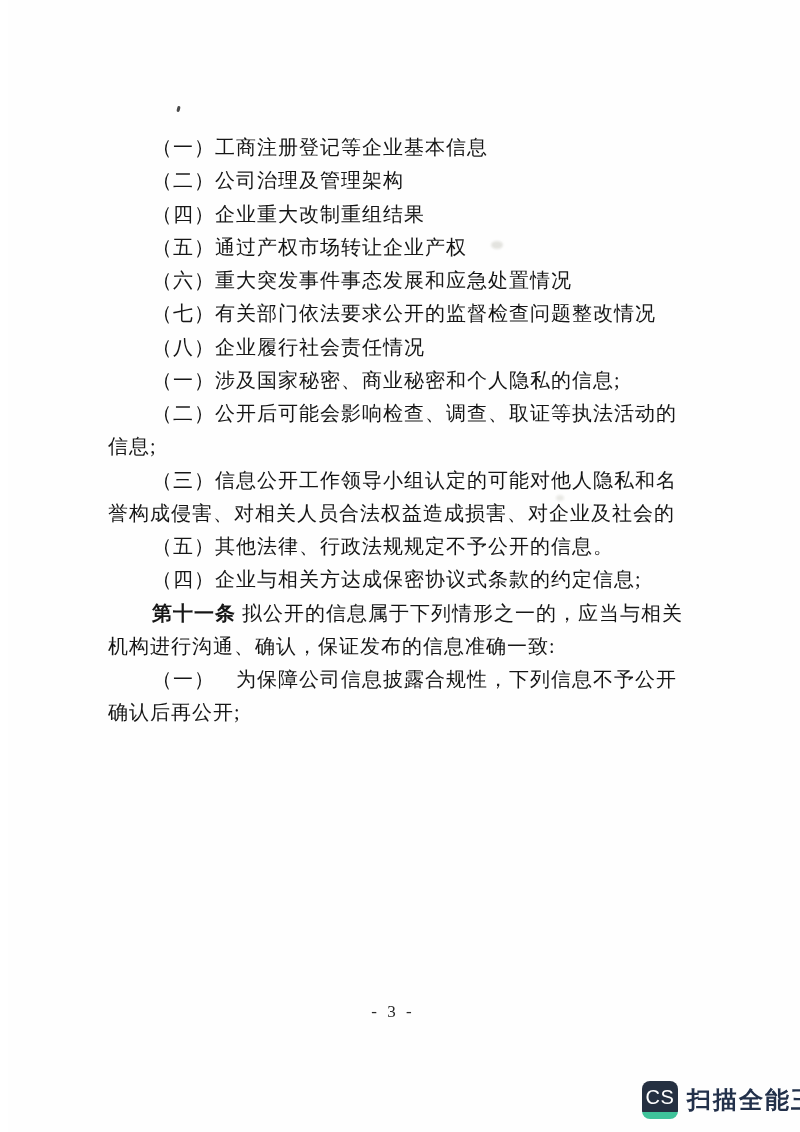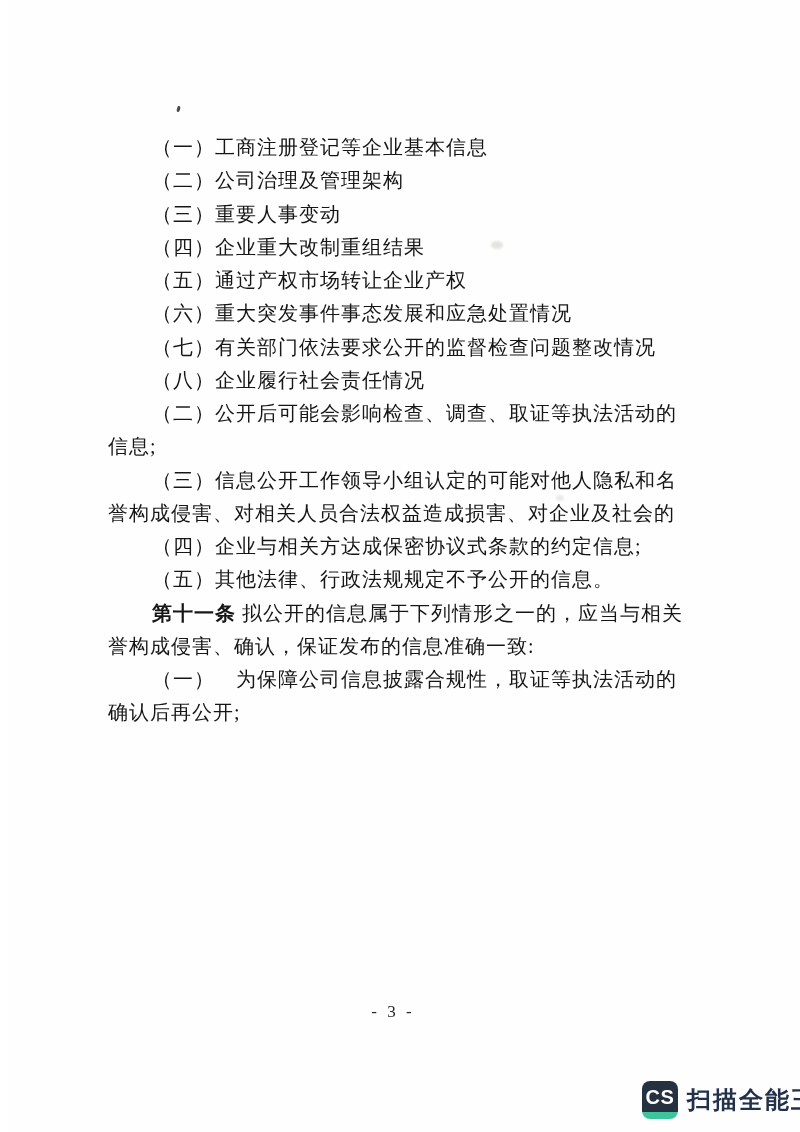--- a/index.html
+++ b/index.html
@@ -72,21 +72,21 @@
     left: 634px; top: 1081px;
     display: flex;
     align-items: center;
   }
   .cs-logo {
     width: 36px; height: 38px;
     border-radius: 8px;
     background: linear-gradient(180deg, #253041 0%, #253041 82%, #3fc39a 82%, #3fc39a 100%);
     color: #ffffff;
     font-family: "Liberation Sans", sans-serif;
-    font-weight: bold;
+    font-weight: normal;
     font-size: 20px;
     text-align: center;
     line-height: 33px;
     letter-spacing: 0.5px;
   }
   .cs-name {
     margin-left: 9px;
     font-family: "Liberation Sans", sans-serif;
     font-size: 24px;
     font-weight: bold;
@@ -101,35 +101,35 @@
 
 <div class="page">
 
   <div class="speck-1"></div>
   <div class="speck-2"></div>
   <div class="speck-3"></div>
 
   <div class="content">
       <div class="line indent"><span>（一）工商注册登记等企业基本信息</span></div>
       <div class="line indent"><span>（二）公司治理及管理架构</span></div>
-      <div class="line indent"><span>（三）重要人事变动</span></div>
       <div class="line indent"><span>（四）企业重大改制重组结果</span></div>
       <div class="line indent"><span>（五）通过产权市场转让企业产权</span></div>
       <div class="line indent"><span>（六）重大突发事件事态发展和应急处置情况</span></div>
       <div class="line indent"><span>（七）有关部门依法要求公开的监督检查问题整改情况</span></div>
       <div class="line indent"><span>（八）企业履行社会责任情况</span></div>
+      <div class="line indent"><span>（一）涉及国家秘密、商业秘密和个人隐私的信息;</span></div>
       <div class="line indent"><span>（二）公开后可能会影响检查、调查、取证等执法活动的</span></div>
       <div class="line"><span>信息;</span></div>
       <div class="line indent"><span>（三）信息公开工作领导小组认定的可能对他人隐私和名</span></div>
       <div class="line"><span>誉构成侵害、对相关人员合法权益造成损害、对企业及社会的</span></div>
+      <div class="line indent"><span>（五）其他法律、行政法规规定不予公开的信息。</span></div>
       <div class="line indent"><span>（四）企业与相关方达成保密协议式条款的约定信息;</span></div>
-      <div class="line indent"><span>（五）其他法律、行政法规规定不予公开的信息。</span></div>
       <div class="line indent"><span class="bold">第十一条</span><span> 拟公开的信息属于下列情形之一的，应当与相关</span></div>
-      <div class="line"><span>誉构成侵害、确认，保证发布的信息准确一致:</span></div>
-      <div class="line indent"><span>（一）　为保障公司信息披露合规性，取证等执法活动的</span></div>
+      <div class="line"><span>机构进行沟通、确认，保证发布的信息准确一致:</span></div>
+      <div class="line indent"><span>（一）　为保障公司信息披露合规性，下列信息不予公开</span></div>
       <div class="line"><span>确认后再公开;</span></div>
     </div>
 
   <div class="page-number">- 3 -</div>
 
   <div class="watermark">
     <div class="cs-logo">CS</div>
     <div class="cs-name">扫描全能王</div>
   </div>
 

